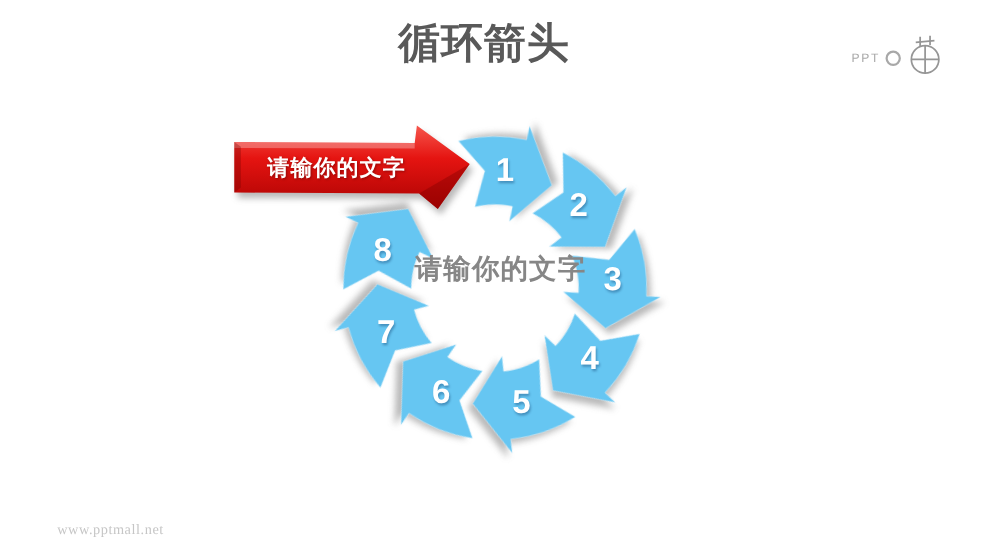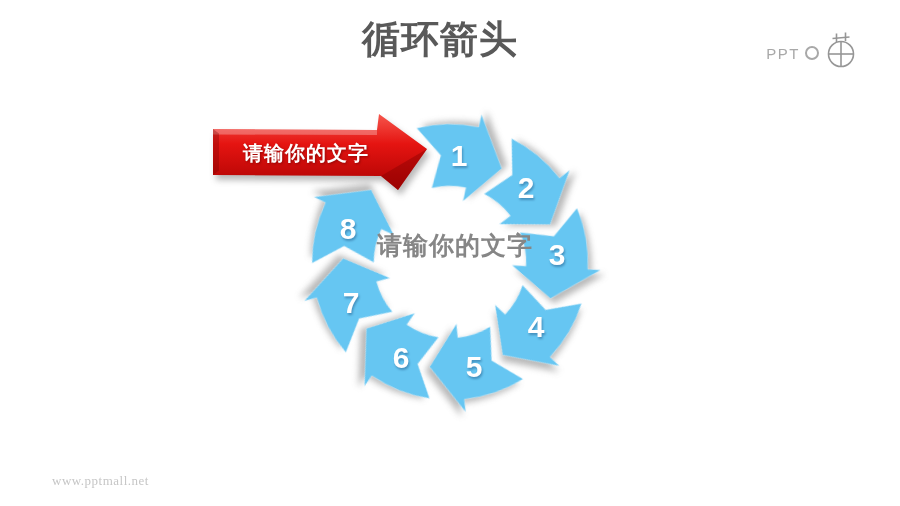--- a/index.html
+++ b/index.html
@@ -8,21 +8,21 @@
     font-family:"Liberation Sans","DejaVu Sans",sans-serif;
   }
   .page-title{
     position:absolute;top:14px;left:0;right:0;margin:0;
     text-align:center;font-size:38px;font-weight:bold;color:#595959;letter-spacing:1px;
   }
   .logo{
     position:absolute;top:30px;right:22px;display:flex;align-items:center;gap:5px;
   }
   .logo-text{
-    font-size:15px;color:#a8a8a8;letter-spacing:1.5px;font-weight:400;line-height:1;
+    font-size:11px;color:#a8a8a8;letter-spacing:1.5px;font-weight:400;line-height:1;
     transform:translateY(3px);
   }
   .logo-ring{
     width:10px;height:10px;border:2px solid #a8a8a8;border-radius:50%;
     display:inline-block;transform:translateY(3px);
   }
   .diagram{position:absolute;left:0;top:0;width:900px;height:506px;}
   .arrow-seg{filter:drop-shadow(3px 5px 3px rgba(70,70,70,0.38));}
   .banner-group{filter:drop-shadow(3px 5px 3px rgba(70,70,70,0.38));}
   .num{

